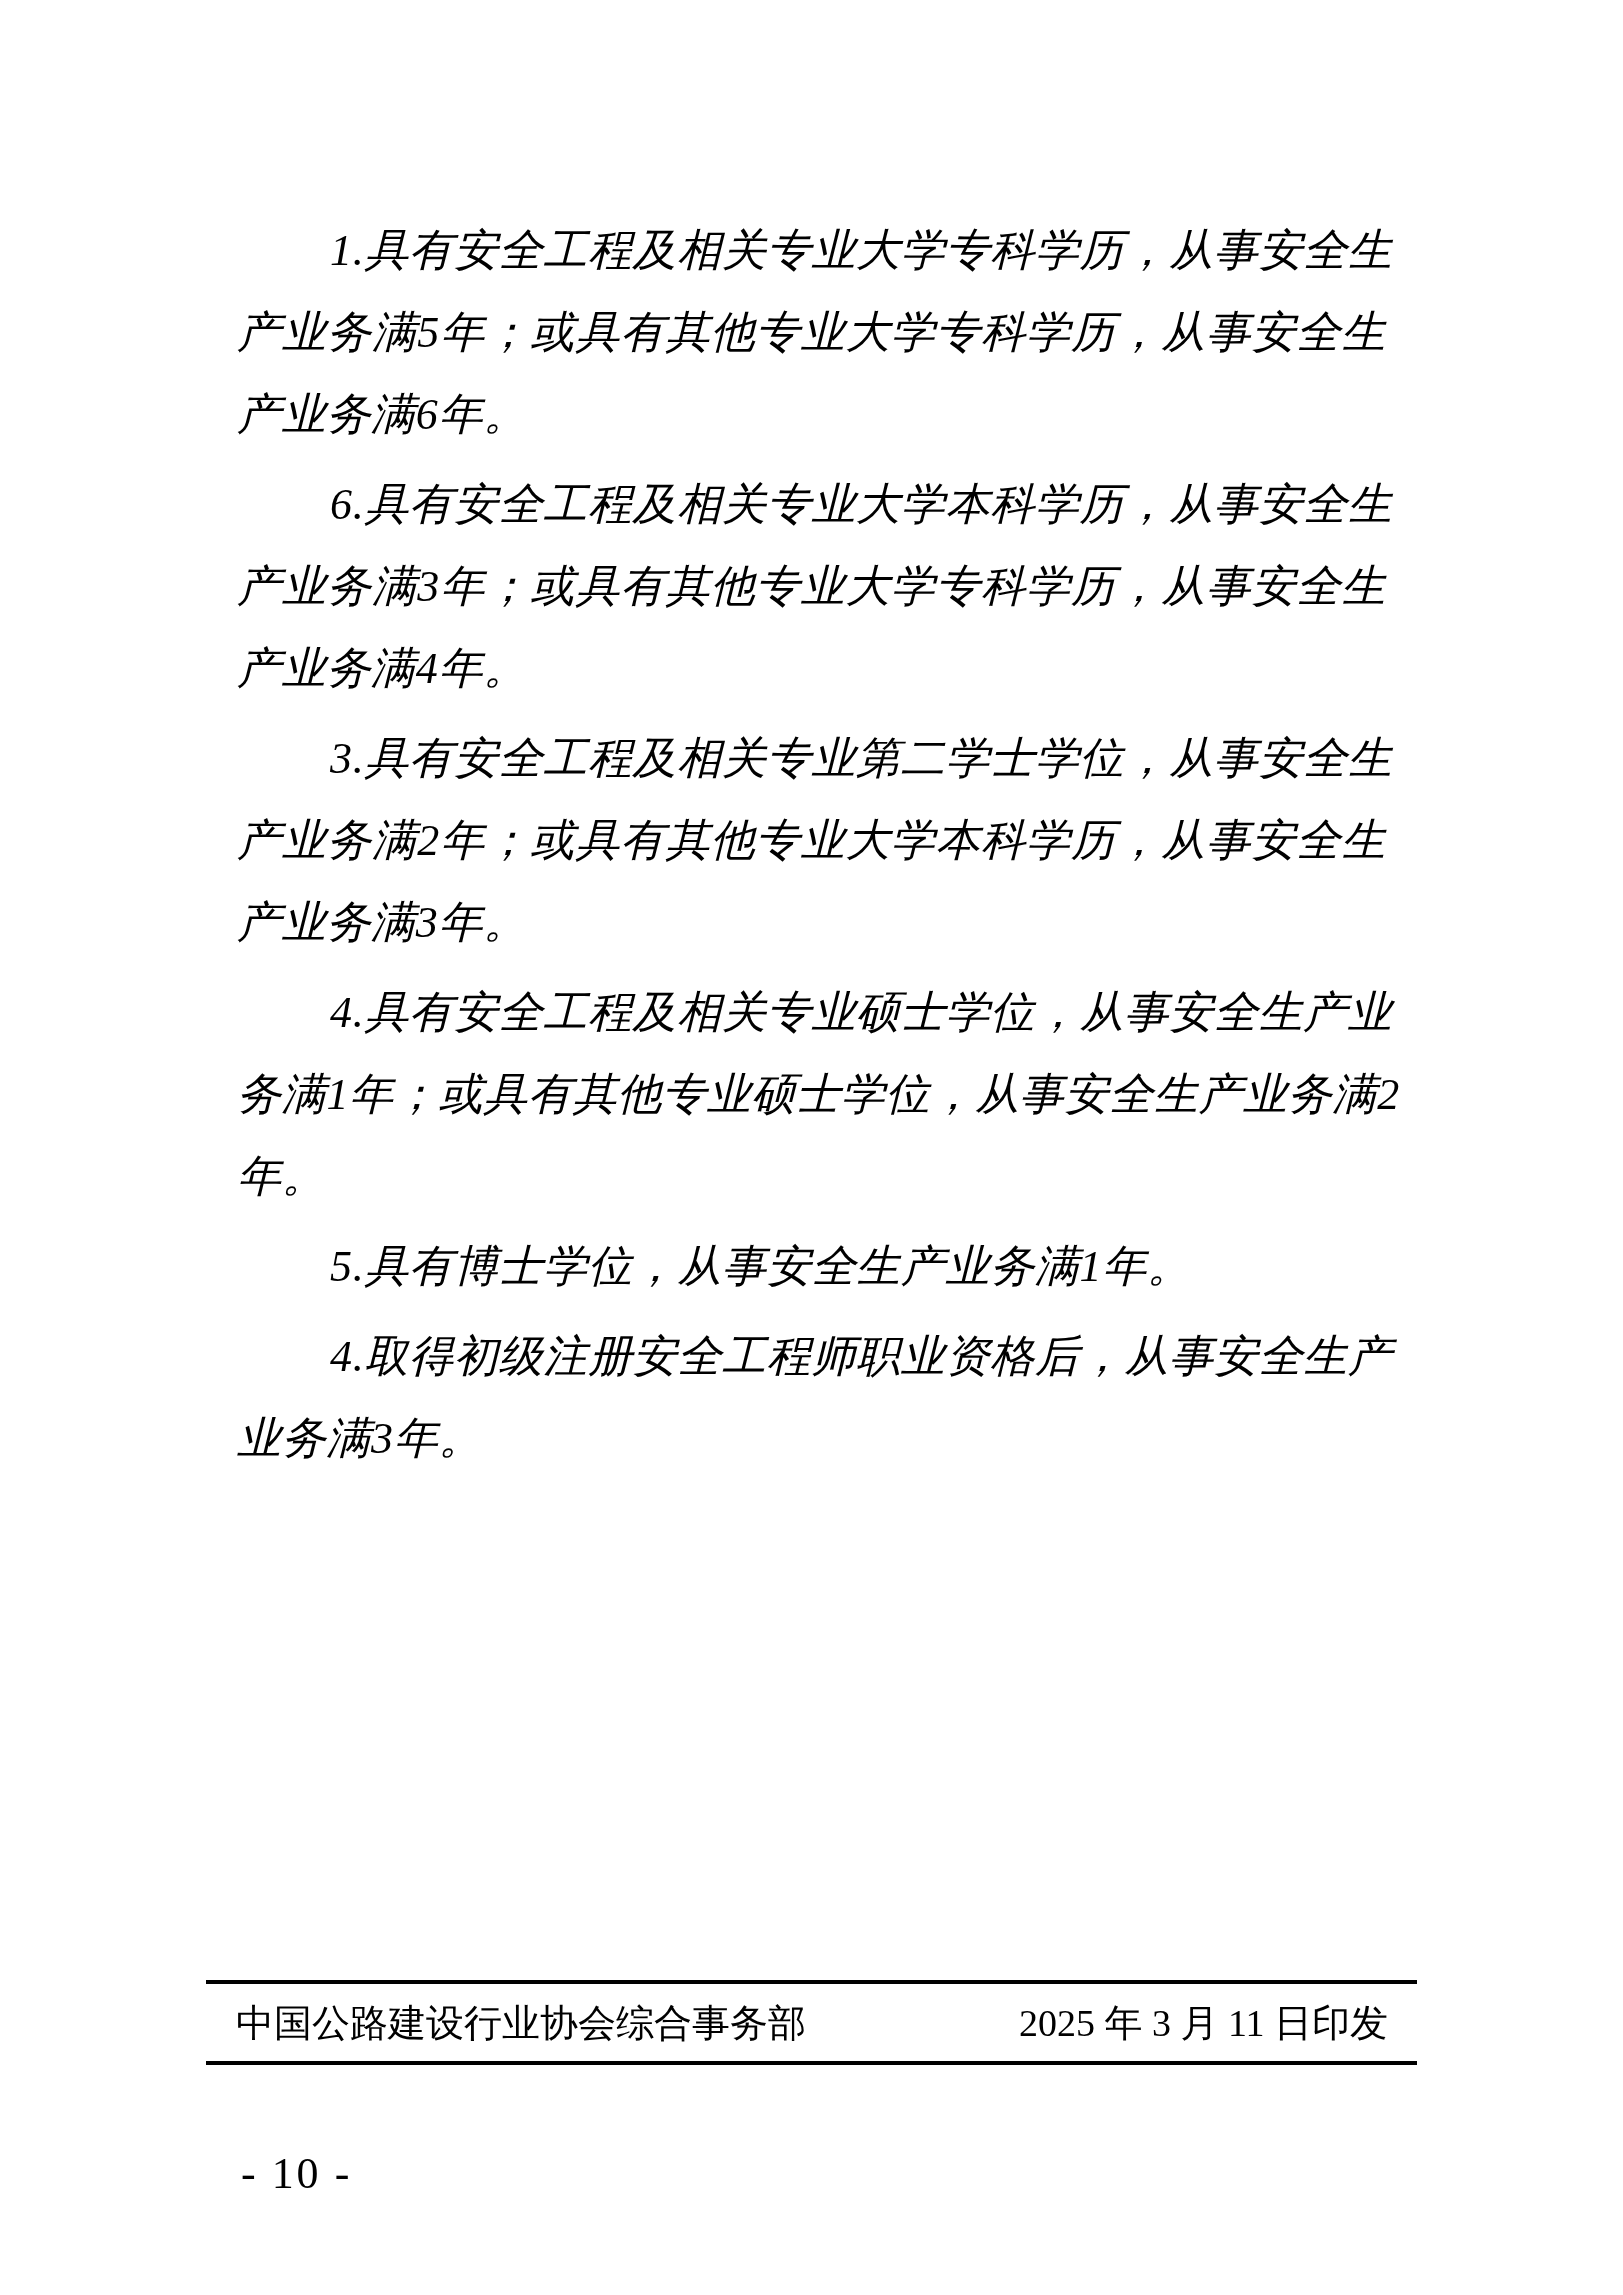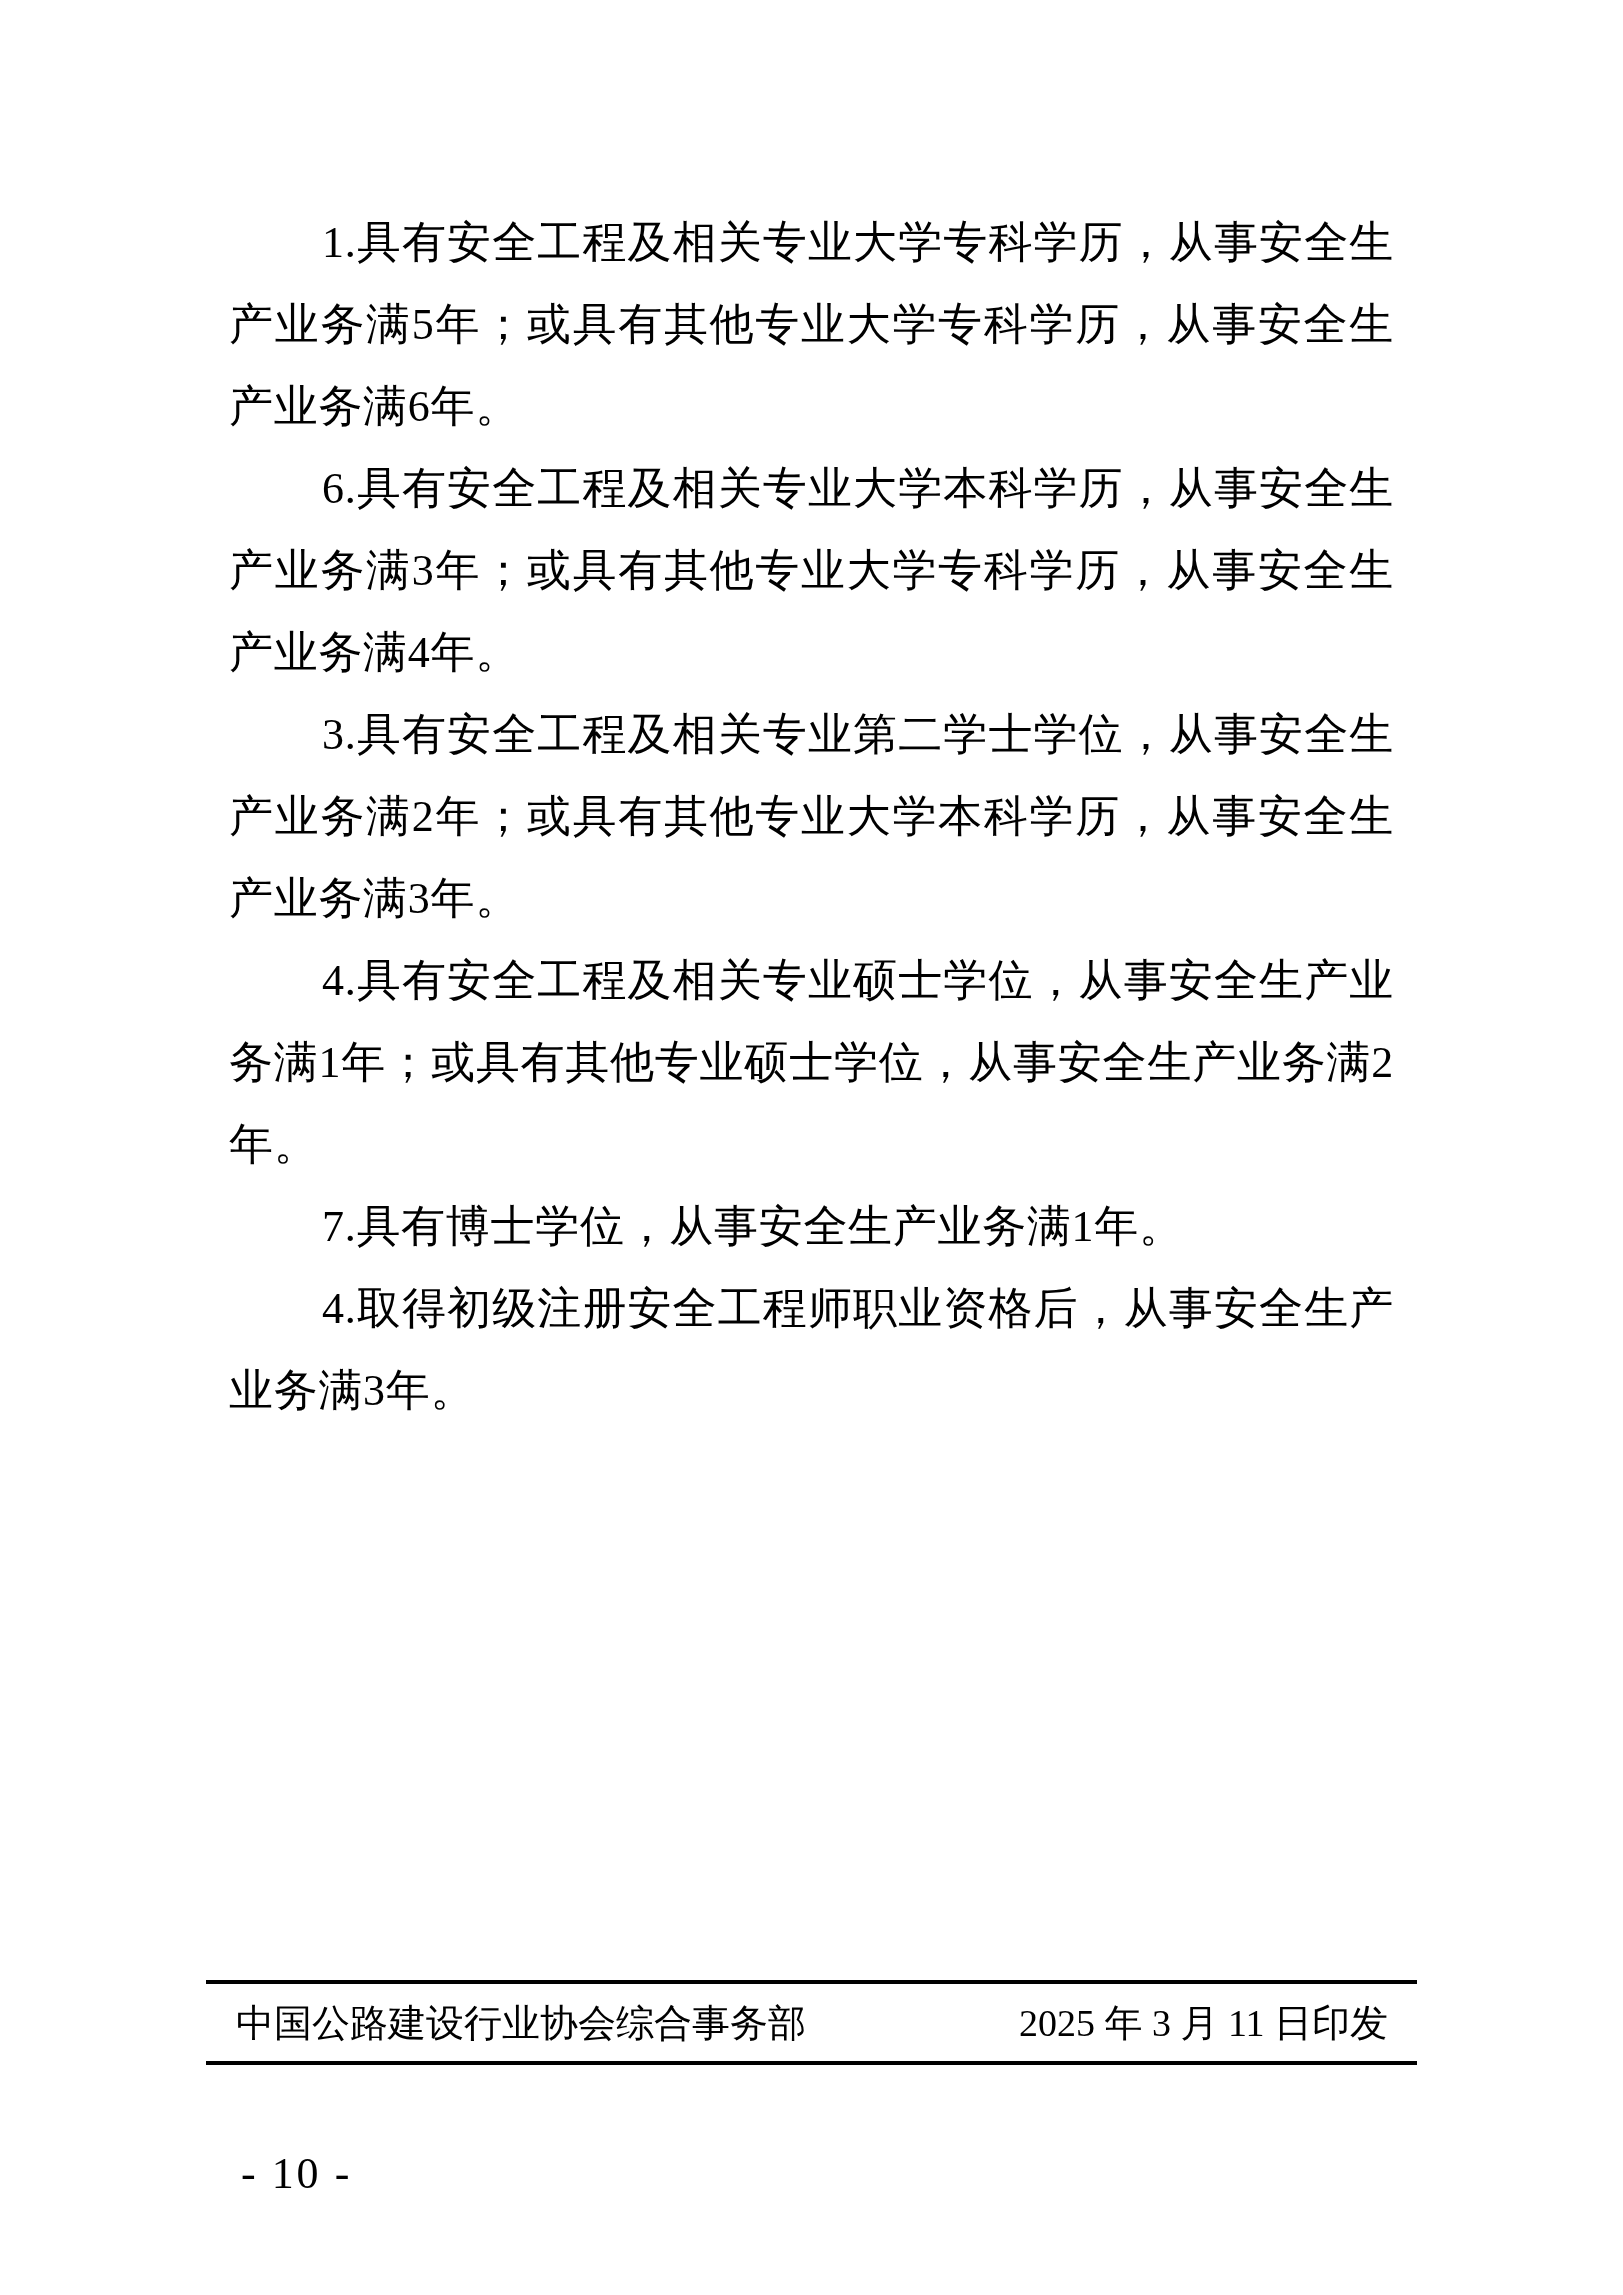--- a/index.html
+++ b/index.html
@@ -11,21 +11,21 @@
     font-family: "Liberation Serif", "DejaVu Serif", serif;
     color: #000000;
     overflow: hidden;
   }
   .doc-body {
     position: absolute;
     left: 229px;
     top: 202px;
     width: 1165px;
   }
-  .para { margin: 0; padding: 0; }
+  .para { margin: 8px; padding: 0; font-style: italic; }
   .line {
     display: block;
     height: 82px;
     line-height: 82px;
     font-size: 44px;
     letter-spacing: 0.7px;
     text-align: justify;
     text-align-last: justify;
     white-space: nowrap;
     overflow: visible;
@@ -86,21 +86,21 @@
       <span class="line last">产业务满3年。</span>
     </p>
 
     <p class="para">
       <span class="line first">4.具有安全工程及相关专业硕士学位，从事安全生产业</span>
       <span class="line">务满1年；或具有其他专业硕士学位，从事安全生产业务满2</span>
       <span class="line last">年。</span>
     </p>
 
     <p class="para">
-      <span class="line first last">7.具有博士学位，从事安全生产业务满1年。</span>
+      <span class="line first last">5.具有博士学位，从事安全生产业务满1年。</span>
     </p>
 
     <p class="para">
       <span class="line first">4.取得初级注册安全工程师职业资格后，从事安全生产</span>
       <span class="line last">业务满3年。</span>
     </p>
 
   </main>
 
   <div class="rule top"></div>

